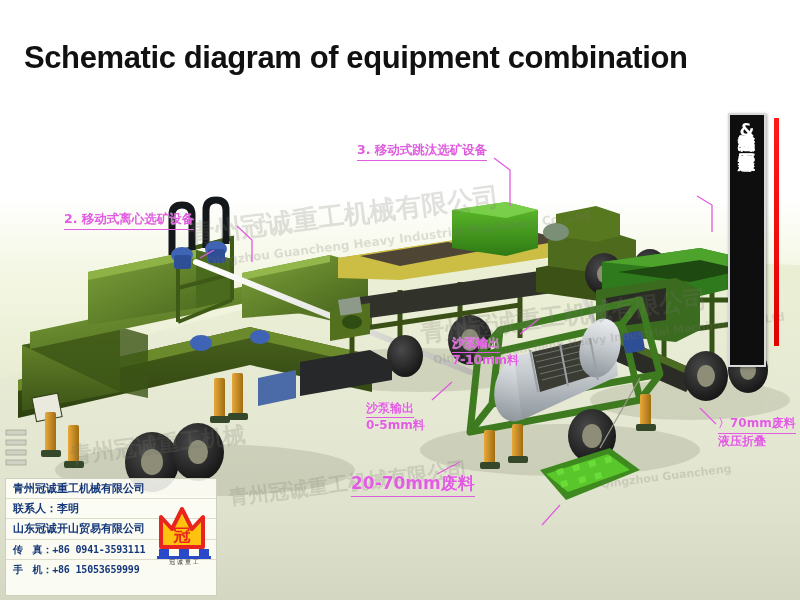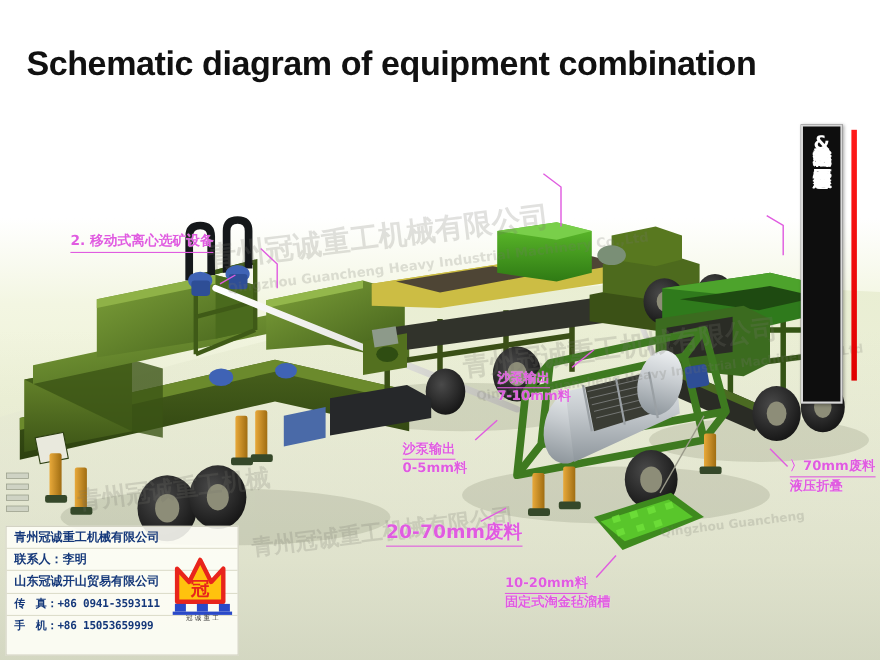--- a/index.html
+++ b/index.html
@@ -376,44 +376,43 @@
       <path d="M437,474 L460,462"></path>
       <path d="M716,424 L700,408"></path>
       <path d="M542,525 L560,505"></path>
       <path d="M200,258 L214,250"></path>
     </g>
   </svg>
 
   <div class="lbl l2">
     <span class="u">2. 移动式离心选矿设备</span>
   </div>
+  <div class="lbl l3">
+    <span class="u">3. 移动式跳汰选矿设备</span>
+  </div>
 
   <div class="lbl p1">
     <div><span class="u">沙泵输出</span></div>
     <div>7-10mm料</div>
   </div>
 
   <div class="lbl p2">
     <div><span class="u">沙泵输出</span></div>
     <div>0-5mm料</div>
   </div>
 
   <div class="lbl p3">
     <span class="u">20-70mm废料</span>
   </div>
 
   <div class="lbl p4">
     <div><span class="u">〉70mm废料</span></div>
     <div>液压折叠</div>
   </div>
 
-  <div class="lbl p5">
-    <div><span class="u">10-20mm料</span></div>
-    <div>固定式淘金毡溜槽</div>
-  </div>
 
   <div class="contact">
     <div class="row">
       <span class="lab">青州冠诚重工机械有限公司</span>
     </div>
     <div class="row">
       <span class="lab">联系人</span><span>：李明</span>
     </div>
     <div class="row">
       <span class="lab">山东冠诚开山贸易有限公司</span>

